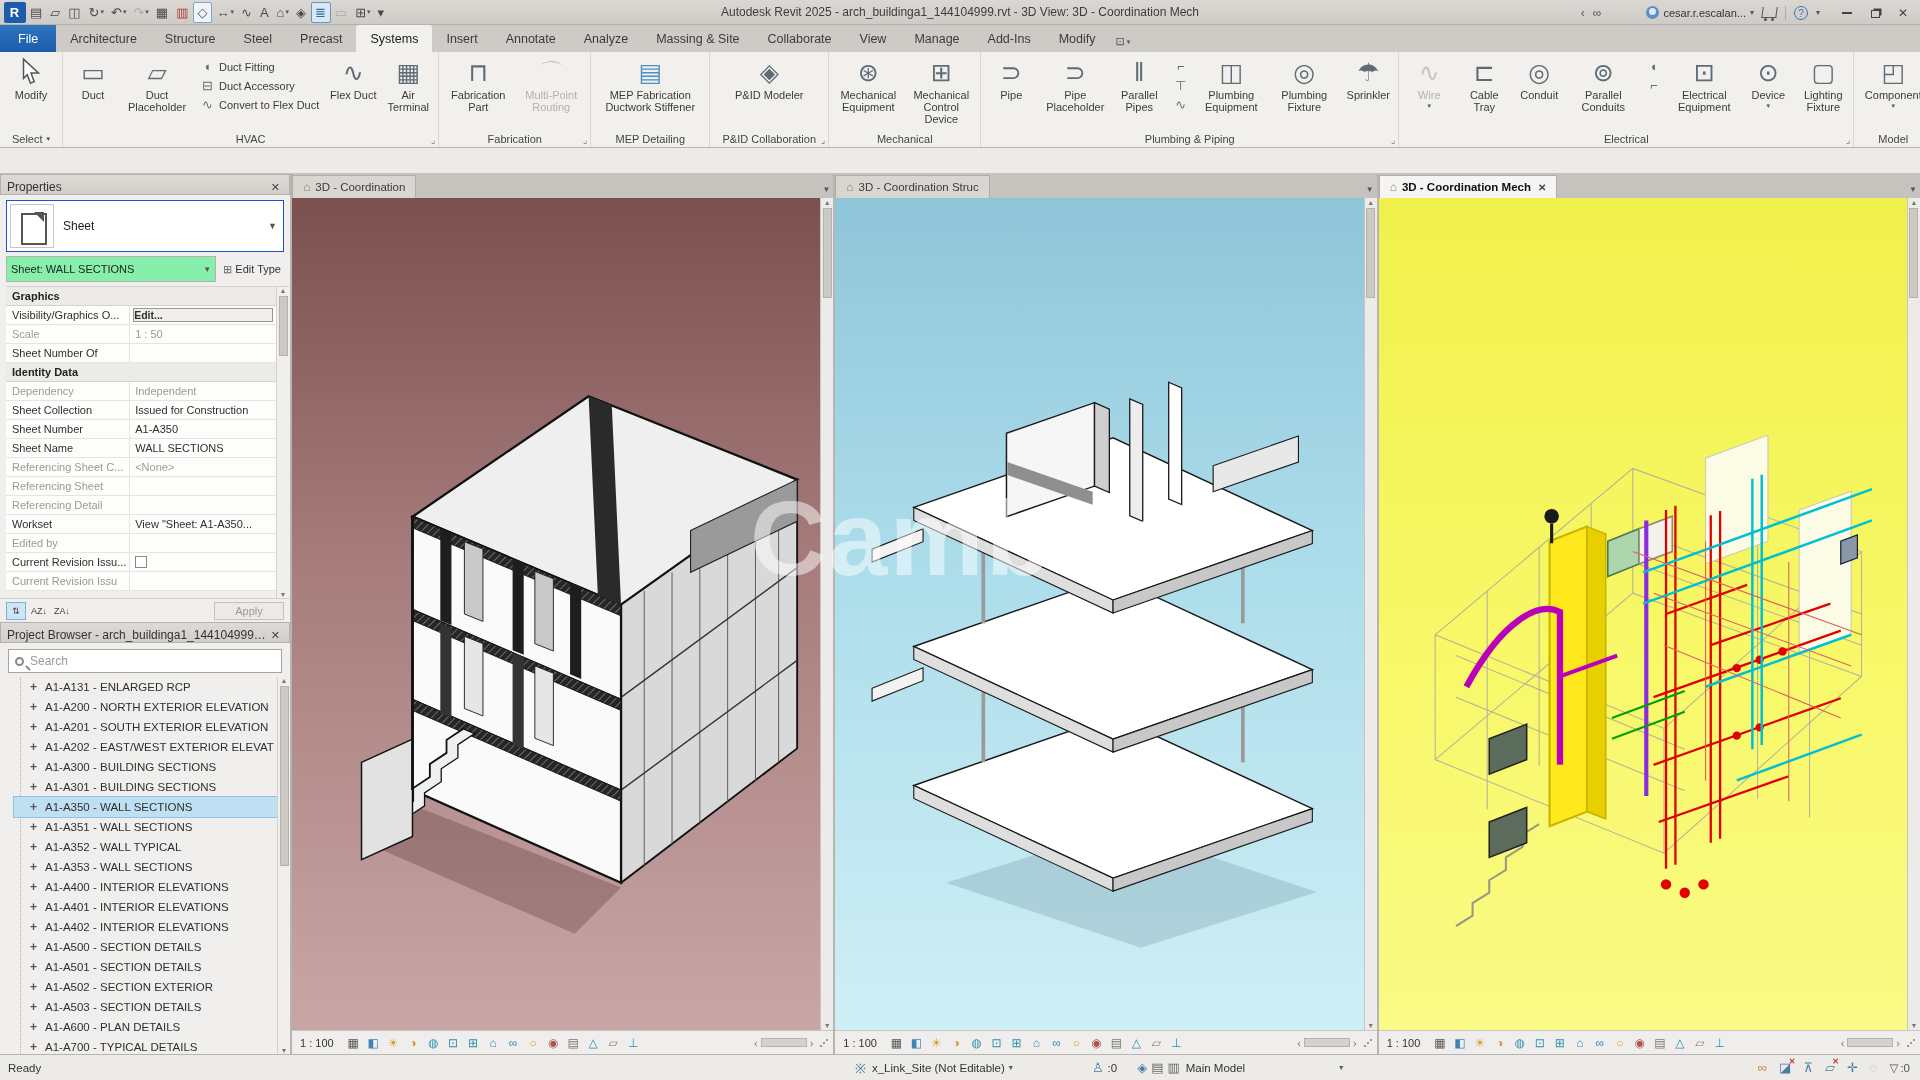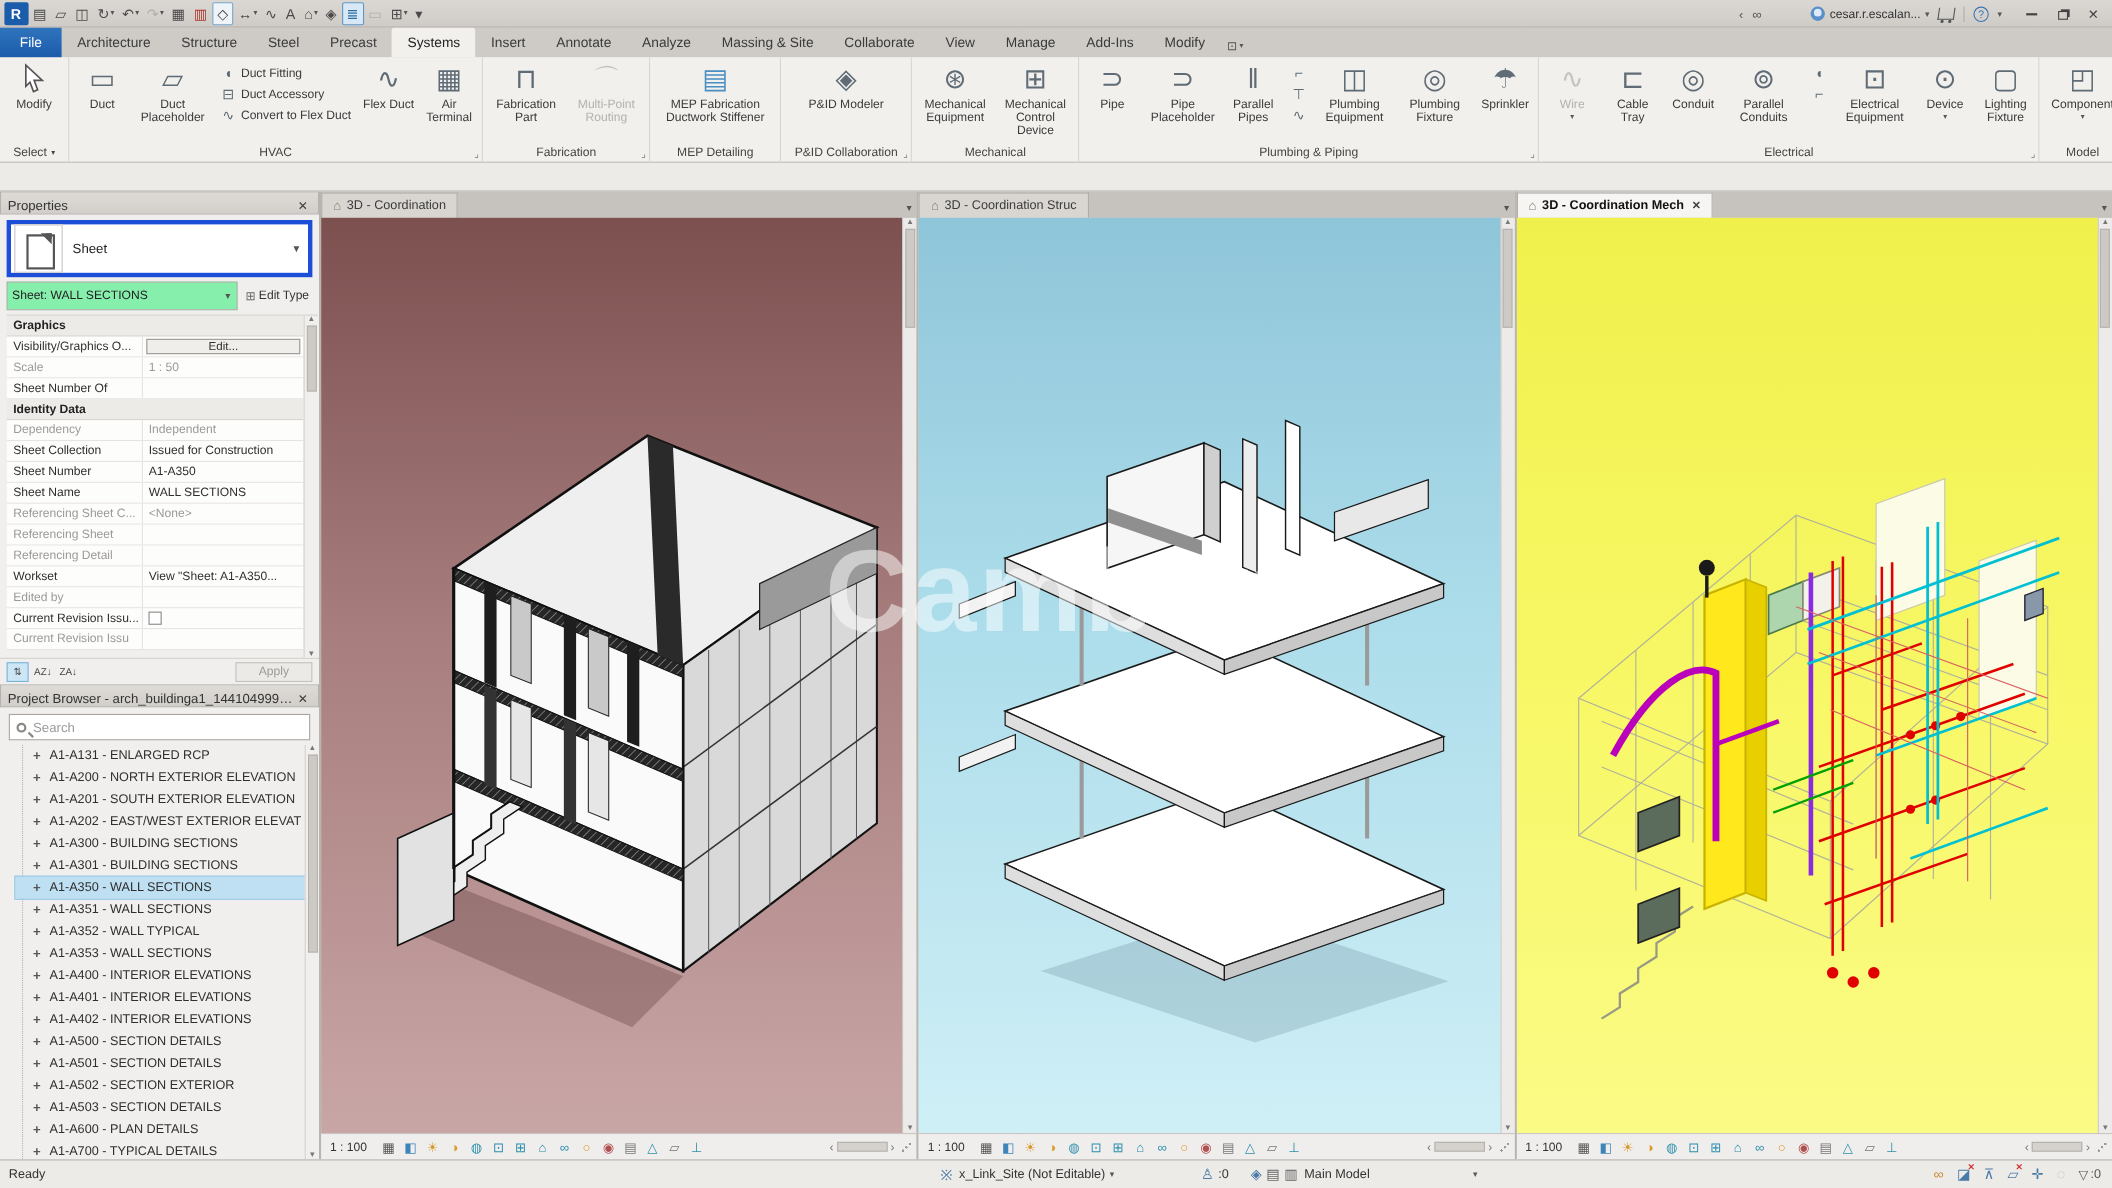--- a/index.html
+++ b/index.html
@@ -66,42 +66,42 @@
   .optionsbar { height:26px; background:#edebe8; border-bottom:1px solid #c5c2be; }
 
   
   .workspace { position:absolute; top:174px; bottom:26px; left:0; right:0; display:flex; }
 
   
   .leftcol { width:292px; display:flex; flex-direction:column; background:#f0efed; border-right:2px solid #b8b5b1; }
   .ptitle { height:21px; background:linear-gradient(#dedbd7,#d2cfcb); border:1px solid #b5b2ae; display:flex; align-items:flex-end; padding:0 6px; font-size:12px; color:#333; }
   .ptitle .grow { flex:1; overflow:hidden; white-space:nowrap; text-overflow:ellipsis; }
   .closex { font-size:11px; color:#444; padding:0 3px; }
-  .typesel { margin:5px 6px 4px 6px; height:52px; background:#fff; border:4px solid #1d4ed8; display:flex; align-items:center; }
+  .typesel { margin:5px 6px 4px 6px; height:52px; background:#fff; border:1px solid #1d4ed8; display:flex; align-items:center; }
   .typesel .ticon { width:44px; height:44px; margin:3px; border:1px solid #c9c6c2; position:relative; background:#fff; }
   .typesel .ticon::before { content:""; position:absolute; left:10px; top:8px; width:22px; height:28px; border:2px solid #555; }
   .typesel .ticon::after { content:""; position:absolute; right:9px; top:7px; border:5px solid #555; border-left-color:transparent; border-bottom-color:transparent; }
   .typesel .tlabel { flex:1; font-size:12px; color:#222; padding-left:6px; }
   .typesel .caret { padding:0 6px; color:#555; font-size:9px; }
   .instrow { display:flex; align-items:center; margin:0 6px 4px 6px; gap:4px; }
   .inst-combo { flex:1; height:20px; background:#86efac; border:1px solid #b5b2ae; display:flex; align-items:center; font-size:11px; padding:12px 4px; color:#222; }
   .inst-combo .caret { margin-left:auto; font-size:8px; color:#555; }
   .edit-type { display:flex; align-items:center; gap:3px; font-size:11px; color:#333; padding:1px 3px; }
   .edit-type .eicon { font-size:11px; color:#6a6a6a; }
 
   
   .pgrid { flex:1; overflow:hidden; margin:0 1px 0 6px; border-top:1px solid #d5d2ce; position:relative; display:flex; }
   .pgrid-rows { flex:1; overflow:hidden; }
   .prow { display:flex; height:19px; line-height:18px; font-size:11px; border-bottom:1px solid #e6e3e0; background:#fdfdfc; }
   .prow .plab { width:46%; padding-left:6px; border-right:1px solid #e6e3e0; color:#2f2f2f; overflow:hidden; white-space:nowrap; }
   .prow .pval { flex:1; padding-left:5px; color:#2f2f2f; overflow:hidden; white-space:nowrap; }
   .prow[data-kind="header"] { background:#edebe8; border-bottom:1px solid #d5d2ce; }
   .prow[data-kind="header"] .plab { width:100%; border-right:none; font-weight:bold; color:#222; }
   .prow[data-kind="dim"] .plab, .prow[data-kind="dim"] .pval { color:#9c9a97; }
-  .prow[data-kind="button"] .pval { margin:2px 3px; padding:0; height:14px; line-height:13px; text-align:center; background:#f0eeeb; border:1px solid #9a9792; font-size:10.5px; }
+  .prow[data-kind="button"] .pval { margin:2px 3px; padding:0; height:14px; line-height:13px; background:#f0eeeb; border:1px solid #9a9792; font-size:10.5px;font-weight:bold; }
   .prow[data-kind="check"] .pval::before { content:""; display:inline-block; width:10px; height:10px; border:1px solid #8a8884; background:#fff; margin-top:3px; }
   .pg-scroll { width:13px; background:#f0efed; border-left:1px solid #d5d2ce; display:flex; flex-direction:column; align-items:center; font-size:7px; color:#777; }
   .pg-scroll .thumb { width:9px; height:60px; background:#cdcac6; border:1px solid #b5b2ae; margin-top:2px; }
   .sortrow { height:24px; display:flex; align-items:center; padding:0 6px; gap:3px; border-top:1px solid #d5d2ce; }
   .sortbtn { width:20px; height:18px; border:1px solid transparent; font-size:9px; text-align:center; line-height:16px; color:#444; }
   .sortbtn[data-state="active"] { background:#cde6f5; border-color:#7ab4d8; }
   .applybtn { margin-left:auto; width:70px; height:18px; text-align:center; line-height:16px; font-size:11px; color:#9c9a97; background:#eceae7; border:1px solid #c5c2be; }
 
   
   .browser { flex:1; display:flex; flex-direction:column; overflow:hidden; }
@@ -266,20 +266,21 @@
       <span class="qat-item" data-name="switch-windows-icon">
         <span class="g">⊞</span>
         <span class="dd">▾</span>
       </span>
 
       <span class="qat-item" data-name="qat-customize-icon">
         <span class="g">▾</span>
         <span class="dd"></span>
       </span>
     </div>
+  <div class="title-text" data-name="window-title">Autodesk Revit 2025 - arch_buildinga1_144104999.rvt - 3D View: 3D - Coordination Mech</div>
   <div class="tb-right">
     <span class="tb-ic" data-name="collapse-arrow-icon">‹</span>
     <span class="tb-ic" data-name="search-help-icon">∞</span>
     <span class="user-chip" data-name="account-menu">
       <span class="avatar" data-name="user-avatar-icon"></span>
       <span data-name="user-name">cesar.r.escalan...</span>
       <span class="sb-caret" data-name="chevron-down-icon">▾</span>
     </span>
     <span class="cart" data-name="store-cart-icon"></span>
     <span class="sep"></span>

